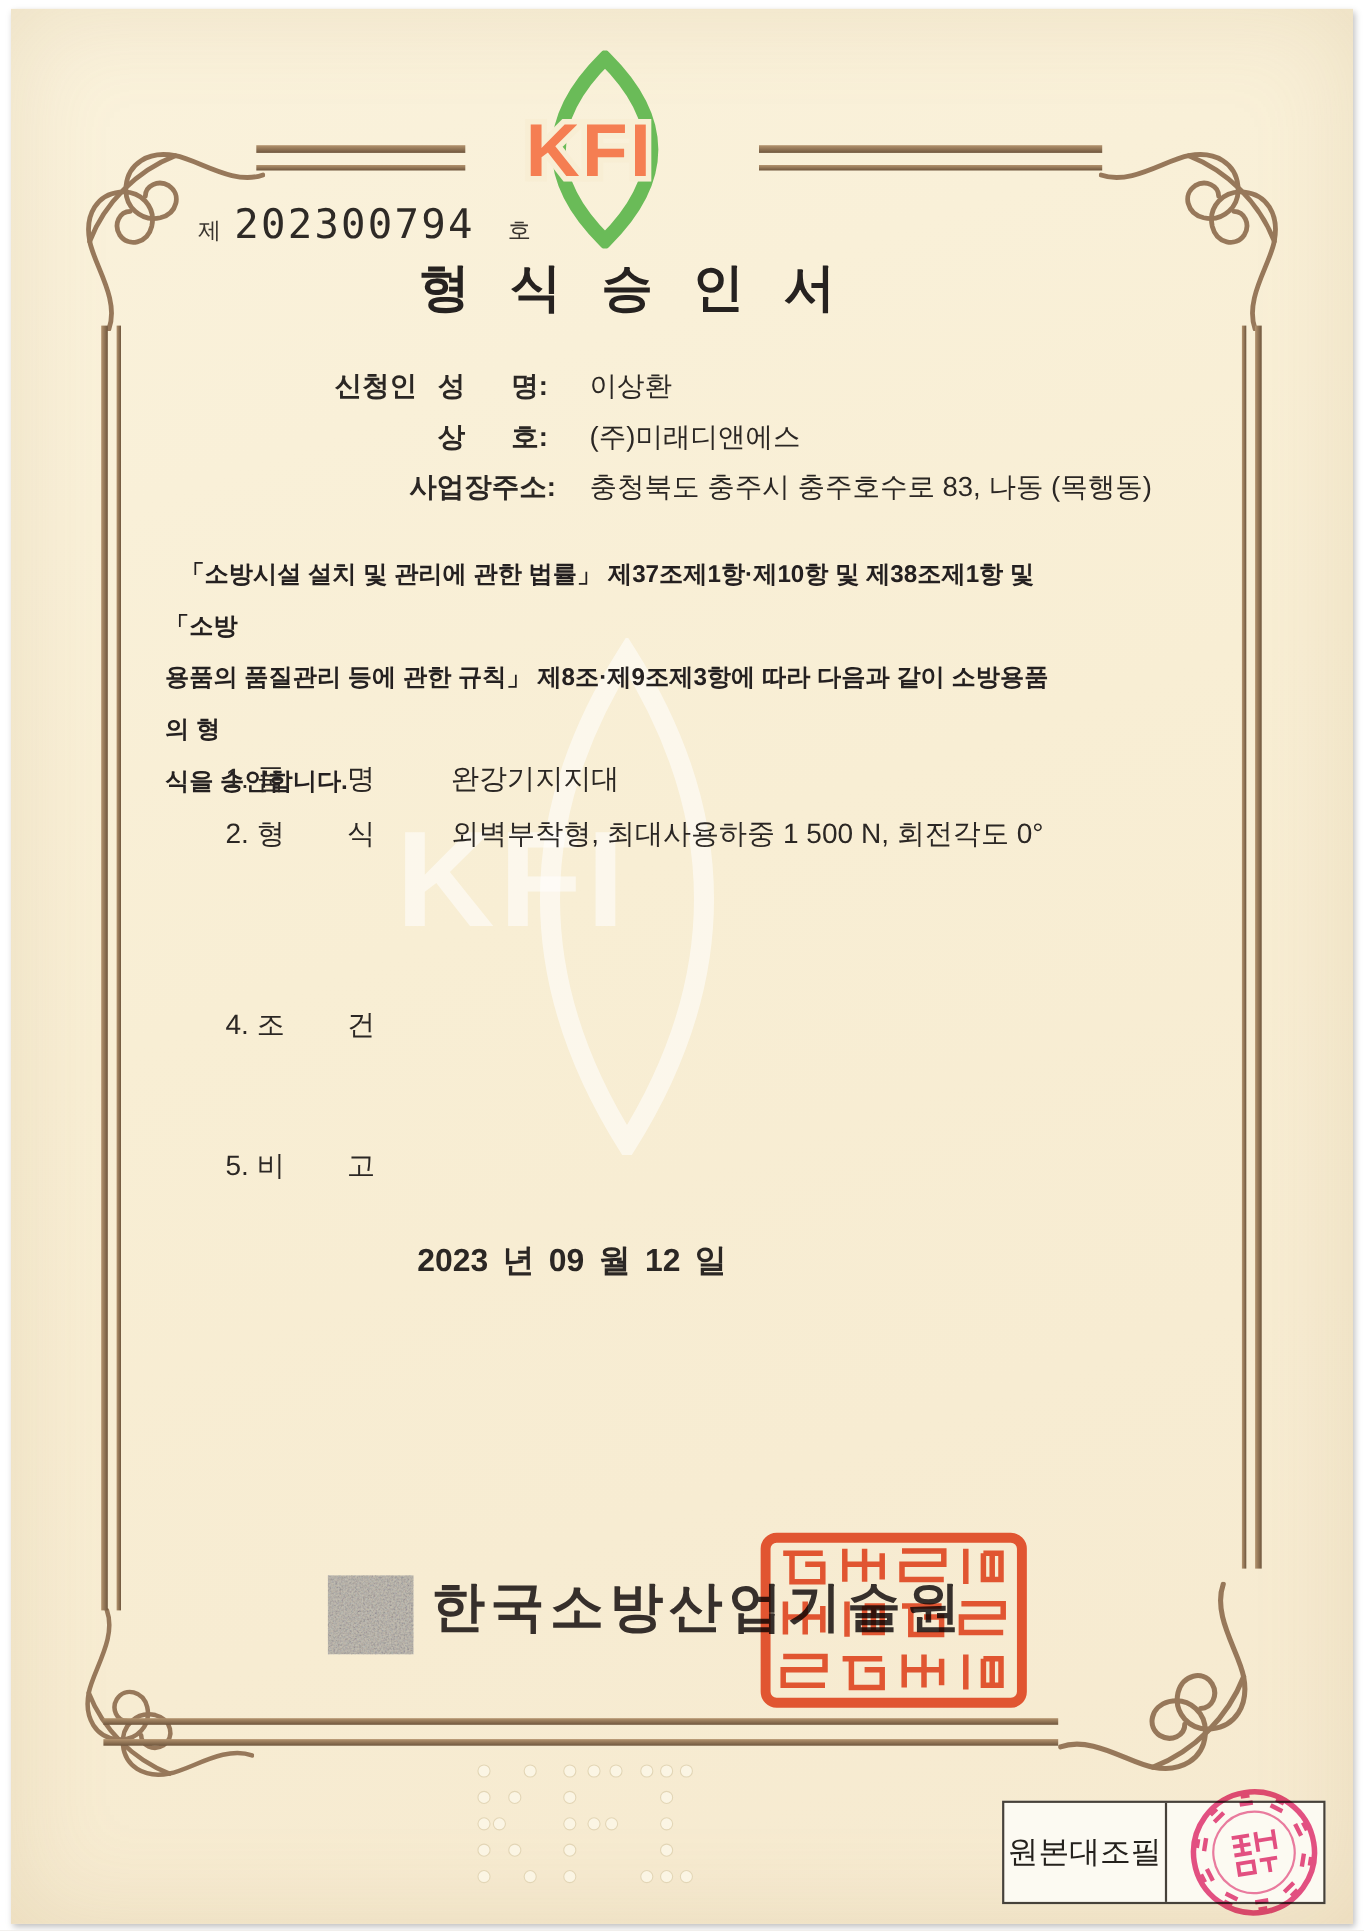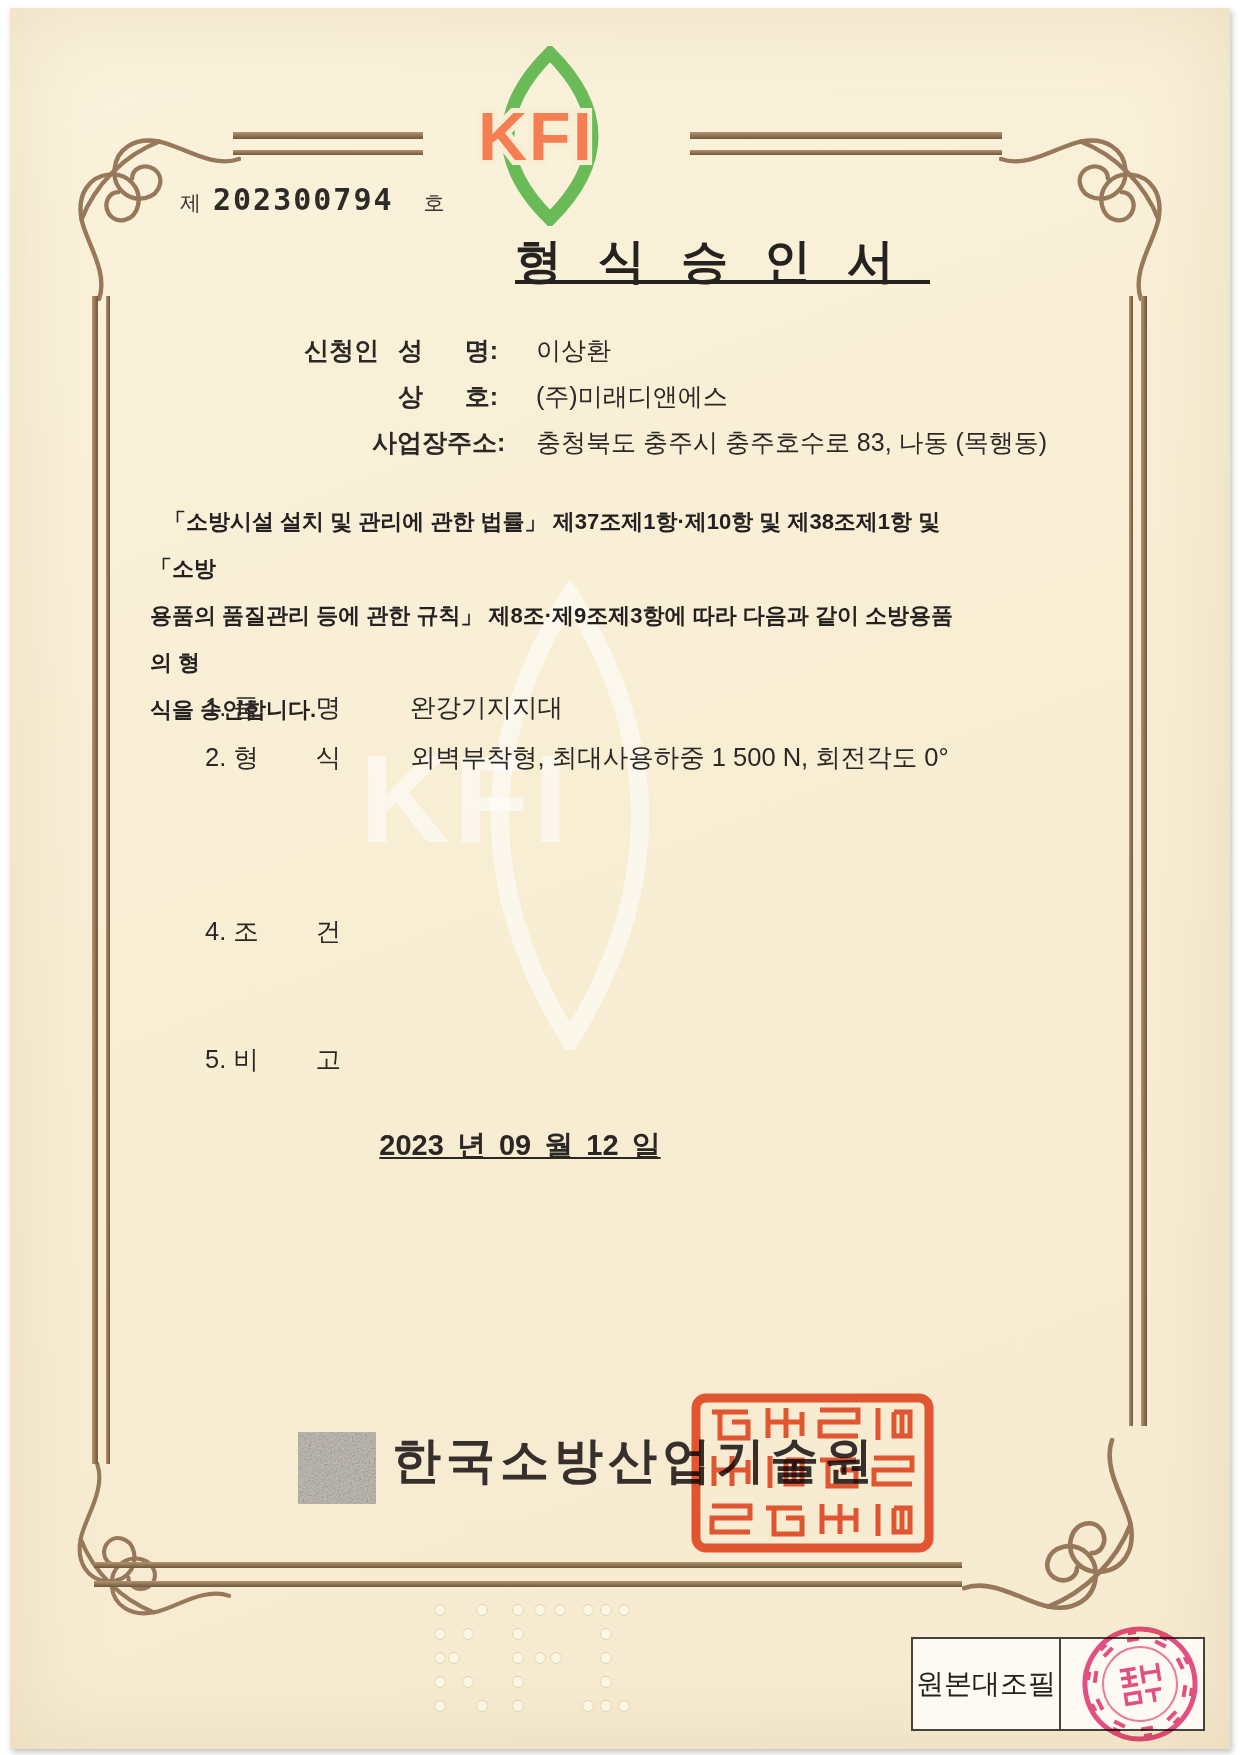--- a/index.html
+++ b/index.html
@@ -7,33 +7,33 @@
         font-family:"Liberation Sans", sans-serif;color:#2b2724;}
   .paper{position:absolute;left:10px;top:8px;right:10px;bottom:6px;
          background:linear-gradient(160deg,#faf2dc 0%,#f8eed4 45%,#f6ead0 100%);
          box-shadow:inset 0 0 90px rgba(176,142,88,.18), 2px 3px 6px rgba(0,0,0,.25);z-index:0;}
   .dec{position:absolute;z-index:2;}
   .hline{position:absolute;z-index:2;background:linear-gradient(180deg,#b4946f,#6f563d);}
   .vline{position:absolute;z-index:2;background:linear-gradient(90deg,#b4946f,#6f563d);}
   .txt{position:absolute;z-index:3;}
   .doc-number{left:180px;top:182px;display:flex;align-items:baseline;}
   .doc-number .small{font-size:21px;color:#3a352f;}
-  .doc-number .num{font-size:30px;letter-spacing:2px;margin-left:12px;font-family:"DejaVu Sans Mono",monospace;color:#2e2a26;font-weight:bold;}
+  .doc-number .num{font-size:37px;letter-spacing:2px;margin-left:12px;font-family:"DejaVu Sans Mono",monospace;color:#2e2a26;}
   .doc-number .suffix{margin-left:30px;}
-  .title{left:210px;top:230px;width:720px;text-align:right;font-size:47px;font-weight:700;
-         letter-spacing:36px;padding-left:36px;box-sizing:border-box;color:#262220;text-decoration:underline;}
+  .title{left:210px;top:230px;width:720px;text-align:center;font-size:47px;font-weight:700;
+         letter-spacing:36px;padding-left:36px;box-sizing:border-box;color:#262220;}
   .app-section{font-size:25px;font-weight:700;}
   .app-row{font-size:25px;display:flex;}
   .app-label{font-weight:700;display:inline-block;white-space:pre;}
   .legal{left:150px;top:498px;width:812px;font-size:22px;font-weight:600;line-height:47px;color:#242020;}
   .legal .l1{text-indent:14px;}
   .item-row{position:absolute;left:205px;display:flex;font-size:25.5px;z-index:3;}
   .item-label{font-weight:400;white-space:pre;width:205px;display:inline-block;}
   .item-value{font-weight:400;white-space:pre;}
-  .date-line{left:170px;top:1126px;width:700px;text-align:center;font-size:29px;font-weight:600;word-spacing:5px;text-decoration:underline;}
+  .date-line{left:170px;top:1126px;width:700px;text-align:center;font-size:29px;font-weight:600;word-spacing:5px;}
   .issuer{left:392px;top:1428px;font-size:49px;font-weight:600;letter-spacing:5px;
           font-family:"Liberation Serif",serif;color:#362f2b;}
   .seal{position:absolute;z-index:4;mix-blend-mode:multiply;}
   .verify-box{position:absolute;left:911px;top:1637px;width:290px;height:90px;background:#fcfaf2;
               border:2px solid #46413a;z-index:3;display:flex;}
   .verify-cell-l{width:146px;border-right:2px solid #46413a;display:flex;align-items:center;justify-content:center;
                  font-size:28px;color:#24211d;}
   .verify-cell-r{flex:1;}
   .wm{position:absolute;z-index:1;}
 </style>

